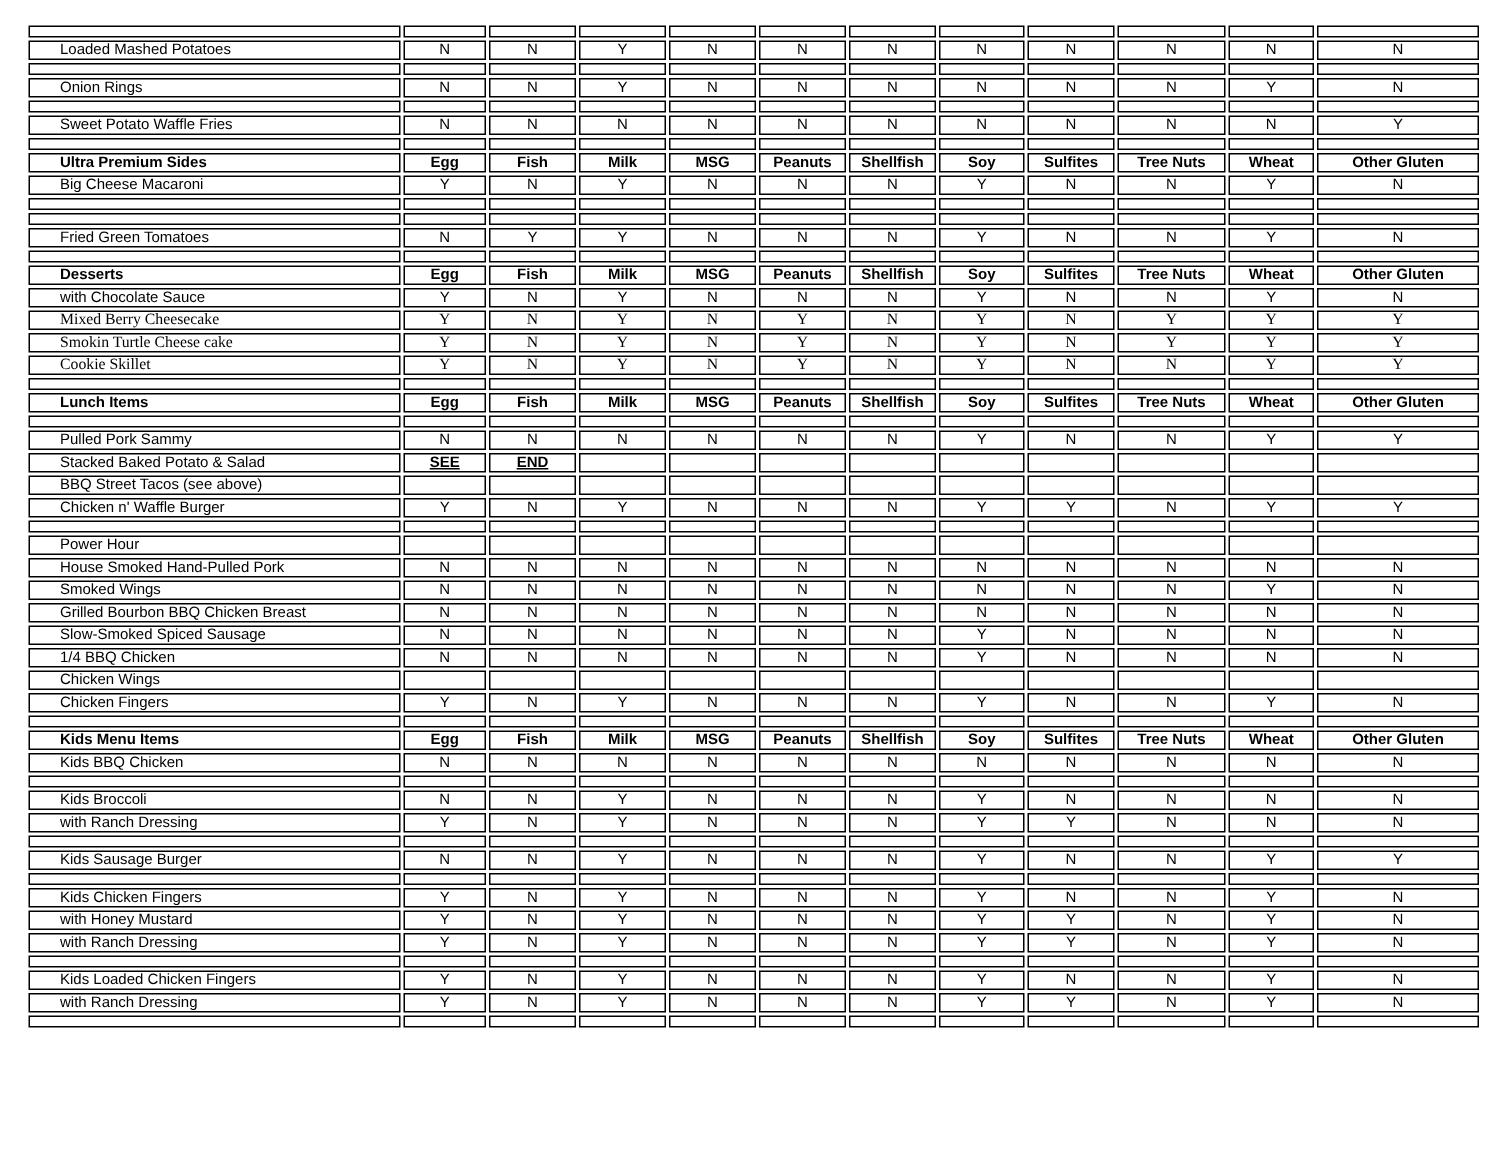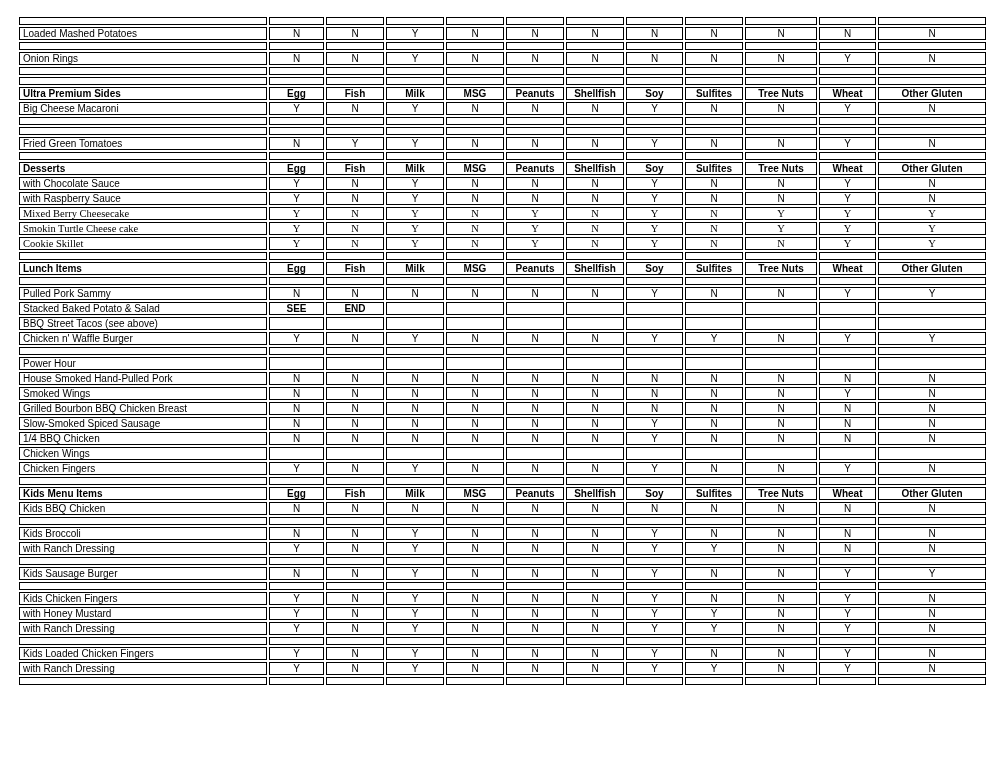--- a/index.html
+++ b/index.html
@@ -27,21 +27,21 @@
     font-size: 10px;
     line-height: 11px;
     height: 13px;
     padding: 0 1px;
     overflow: hidden;
     white-space: nowrap;
     vertical-align: middle;
   }
   td.label {
     text-align: left;
-    padding-left: 3px;
+    padding-left: 20px;
     margin-top: 46px;
   }
   td.val {
     text-align: center;
   }
   tr.spacer td {
     height: 8px;
     line-height: 6px;
   }
   tr.header td {
@@ -50,20 +50,21 @@
   tr.header td.val { font-size: 10px; }
   tr.serif td, tr.serifc td {
     font-family: "Liberation Serif", serif;
     font-size: 10.5px;
     height: 12px;
   }
   tr.serifc td.label {
   }
   td.b {
     font-weight: bold;
+    text-decoration: underline;
   }
 </style>
 </head>
 <body>
 
 <div class="sheet">
   <table class="allergen">
     <colgroup>
       <col style="width:248px">
       <col style="width:55px">
@@ -142,20 +143,34 @@
           <td class="val"></td>
           <td class="val"></td>
           <td class="val"></td>
           <td class="val"></td>
           <td class="val"></td>
           <td class="val"></td>
           <td class="val"></td>
           <td class="val"></td>
           <td class="val"></td>
         </tr>
+        <tr class="item">
+          <td class="label">Sweet Potato Waffle Fries</td>
+          <td class="val">N</td>
+          <td class="val">N</td>
+          <td class="val">N</td>
+          <td class="val">N</td>
+          <td class="val">N</td>
+          <td class="val">N</td>
+          <td class="val">N</td>
+          <td class="val">N</td>
+          <td class="val">N</td>
+          <td class="val">N</td>
+          <td class="val">Y</td>
+        </tr>
         <tr class="spacer">
           <td class="label"></td>
           <td class="val"></td>
           <td class="val"></td>
           <td class="val"></td>
           <td class="val"></td>
           <td class="val"></td>
           <td class="val"></td>
           <td class="val"></td>
           <td class="val"></td>
@@ -268,34 +283,20 @@
           <td class="val">Y</td>
           <td class="val">N</td>
           <td class="val">N</td>
           <td class="val">N</td>
           <td class="val">Y</td>
           <td class="val">N</td>
           <td class="val">N</td>
           <td class="val">Y</td>
           <td class="val">N</td>
         </tr>
-        <tr class="item">
-          <td class="label">with Raspberry Sauce</td>
-          <td class="val">Y</td>
-          <td class="val">N</td>
-          <td class="val">Y</td>
-          <td class="val">N</td>
-          <td class="val">N</td>
-          <td class="val">N</td>
-          <td class="val">Y</td>
-          <td class="val">N</td>
-          <td class="val">N</td>
-          <td class="val">Y</td>
-          <td class="val">N</td>
-        </tr>
         <tr class="serifc">
           <td class="label">Mixed Berry Cheesecake</td>
           <td class="val">Y</td>
           <td class="val">N</td>
           <td class="val">Y</td>
           <td class="val">N</td>
           <td class="val">Y</td>
           <td class="val">N</td>
           <td class="val">Y</td>
           <td class="val">N</td>

